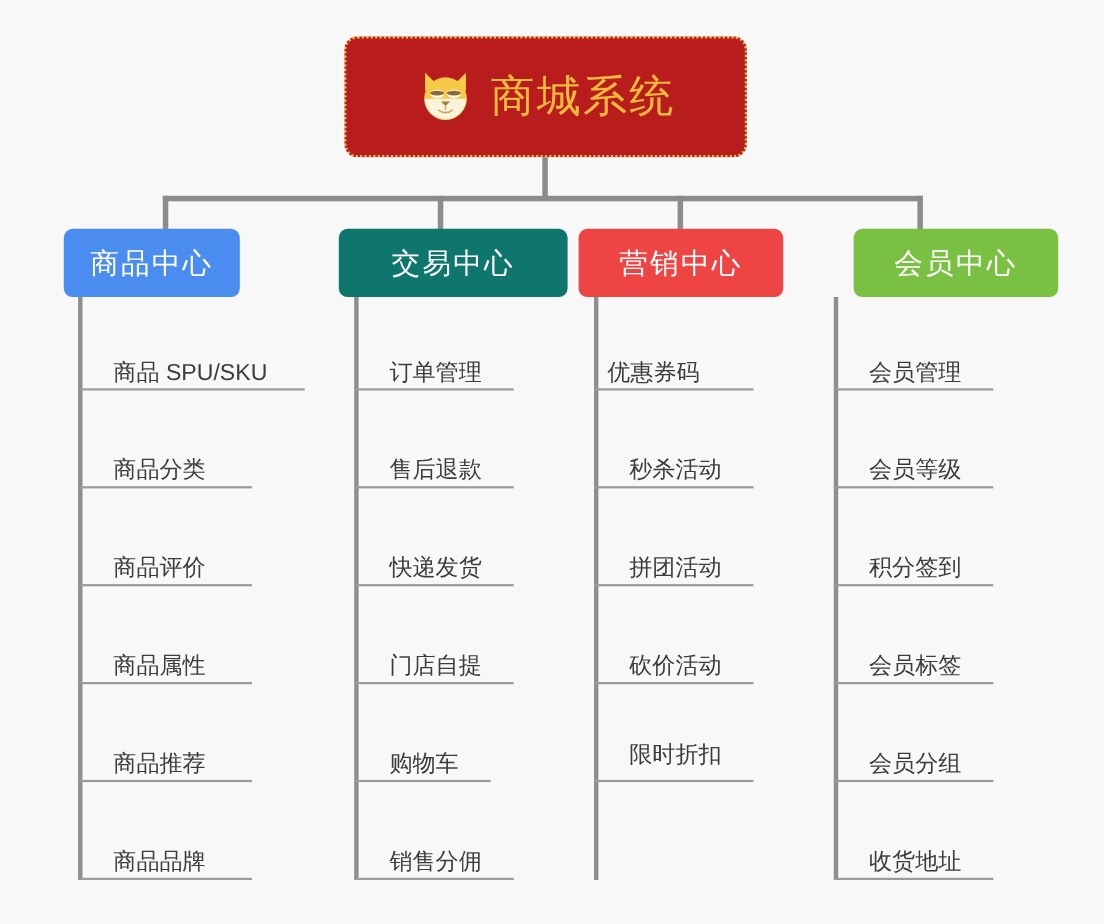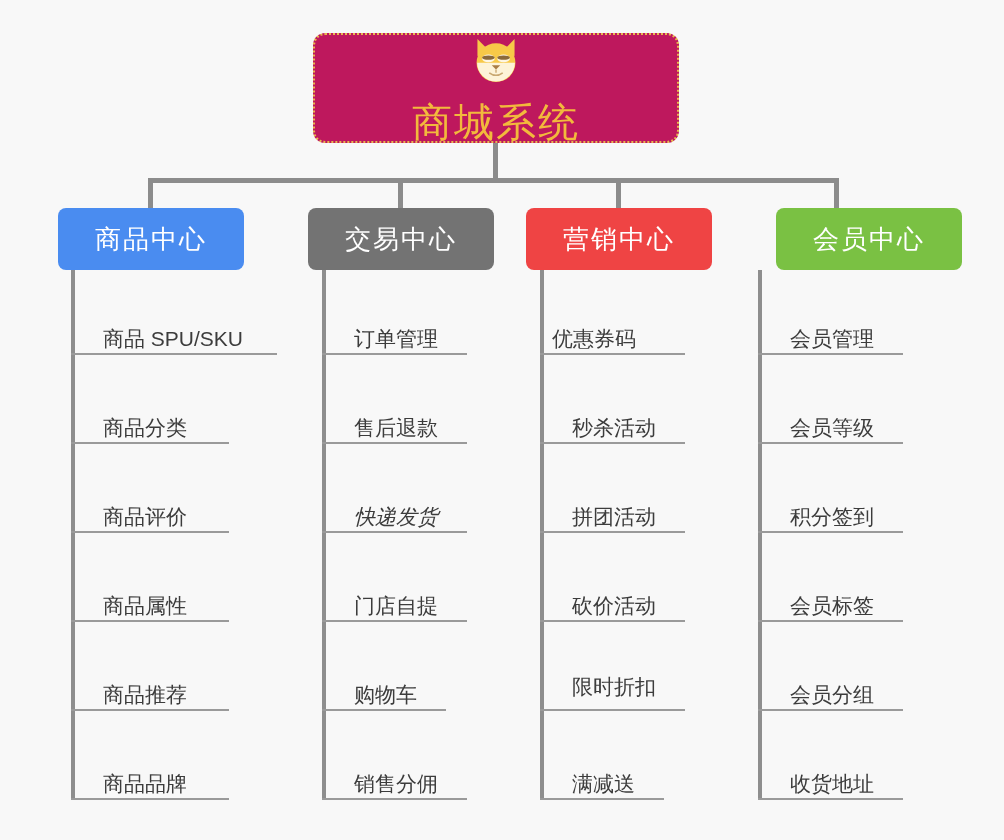--- a/index.html
+++ b/index.html
@@ -20,29 +20,28 @@
     height: 840px;
   }
 
   
   .root-node {
     position: absolute;
     left: 313px;
     top: 33px;
     width: 366px;
     height: 110px;
-    background: #be185d;
+    background: #b91c1c;
     border: 2px dotted #e8b94d;
     border-radius: 12px;
     box-sizing: border-box;
     display: flex;
     align-items: center;
     justify-content: center;
     gap: 14px;
-    flex-direction: column;
   }
   .root-title {
     font-size: 40px;
     color: #f2b93c;
     letter-spacing: 2px;
     line-height: 1;
     white-space: nowrap;
   }
   .dog-icon {
     width: 54px;
@@ -129,21 +128,21 @@
   </div>
 
   <div class="conn conn-v" id="stub-root"></div>
   <div class="conn conn-h" id="bus"></div>
 
   <div class="conn conn-v drop" style="left:148px;"></div>
   <div class="conn conn-v drop" style="left:398px;"></div>
   <div class="conn conn-v drop" style="left:616px;"></div>
   <div class="conn conn-v drop" style="left:834px;"></div>
 
-  <div class="cat-box" style="left:58px; width:186px; background:#4a8cf0;font-family:Liberation Mono, monospace;">
+  <div class="cat-box" style="left:58px; width:160px; background:#4a8cf0;font-family:Liberation Mono, monospace;">
     <span class="cat-label">商品中心</span>
   </div>
   <div class="spine" style="left:71px; top:270px; height:530px;"></div>
   <div class="leaf" style="left:71px; top:311px; width:206px;">
     <span class="leaf-label">商品 SPU/SKU</span>
   </div>
   <div class="leaf" style="left:71px; top:400px; width:158px;">
     <span class="leaf-label">商品分类</span>
   </div>
   <div class="leaf" style="left:71px; top:489px; width:158px;">
@@ -152,31 +151,31 @@
   <div class="leaf" style="left:71px; top:578px; width:158px;">
     <span class="leaf-label">商品属性</span>
   </div>
   <div class="leaf" style="left:71px; top:667px; width:158px;">
     <span class="leaf-label">商品推荐</span>
   </div>
   <div class="leaf" style="left:71px; top:756px; width:158px;">
     <span class="leaf-label">商品品牌</span>
   </div>
 
-  <div class="cat-box" style="left:308px; width:186px; background:#737373;">
+  <div class="cat-box" style="left:308px; width:208px; background:#0f766e;">
     <span class="cat-label">交易中心</span>
   </div>
   <div class="spine" style="left:322px; top:270px; height:530px;"></div>
   <div class="leaf" style="left:322px; top:400px; width:145px;">
     <span class="leaf-label">售后退款</span>
   </div>
   <div class="leaf" style="left:322px; top:311px; width:145px;">
     <span class="leaf-label">订单管理</span>
   </div>
-  <div class="leaf" style="left:322px; top:489px; width:145px;font-style:italic;">
+  <div class="leaf" style="left:322px; top:489px; width:145px;">
     <span class="leaf-label">快递发货</span>
   </div>
   <div class="leaf" style="left:322px; top:578px; width:145px;">
     <span class="leaf-label">门店自提</span>
   </div>
   <div class="leaf" style="left:322px; top:667px; width:124px;">
     <span class="leaf-label">购物车</span>
   </div>
   <div class="leaf" style="left:322px; top:756px; width:145px;">
     <span class="leaf-label">销售分佣</span>
@@ -194,23 +193,20 @@
   </div>
   <div class="leaf" style="left:540px; top:489px; width:145px;">
     <span class="leaf-label">拼团活动</span>
   </div>
   <div class="leaf" style="left:540px; top:578px; width:145px;">
     <span class="leaf-label">砍价活动</span>
   </div>
   <div class="leaf" style="left:540px; top:667px; width:145px;align-items:center;">
     <span class="leaf-label">限时折扣</span>
   </div>
-  <div class="leaf" style="left:540px; top:756px; width:124px;">
-    <span class="leaf-label">满减送</span>
-  </div>
 
   <div class="cat-box" style="left:744px; width:186px; background:#7ac143;margin-left:32px;">
     <span class="cat-label">会员中心</span>
   </div>
   <div class="spine" style="left:758px; top:270px; height:530px;"></div>
   <div class="leaf" style="left:758px; top:311px; width:145px;">
     <span class="leaf-label">会员管理</span>
   </div>
   <div class="leaf" style="left:758px; top:400px; width:145px;">
     <span class="leaf-label">会员等级</span>

